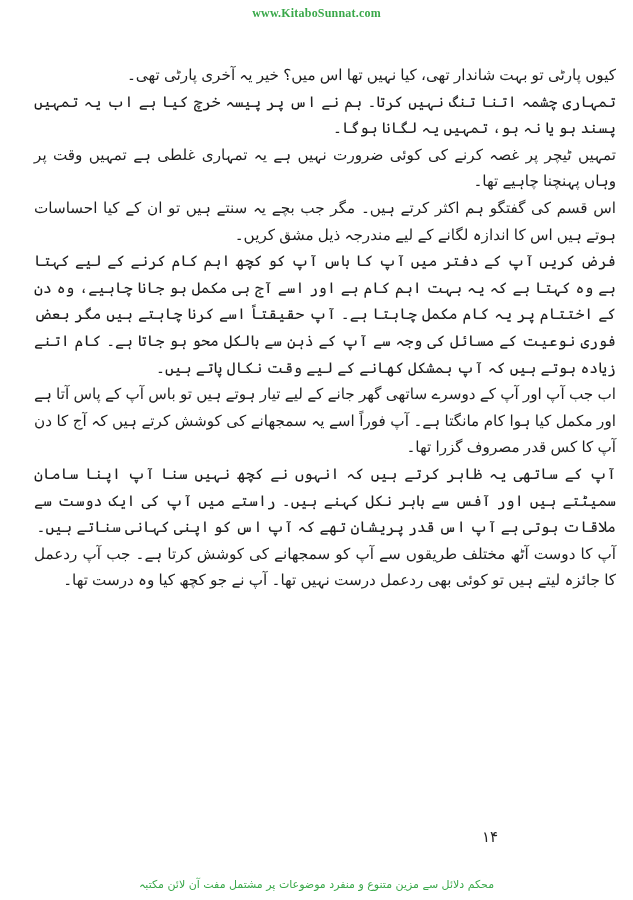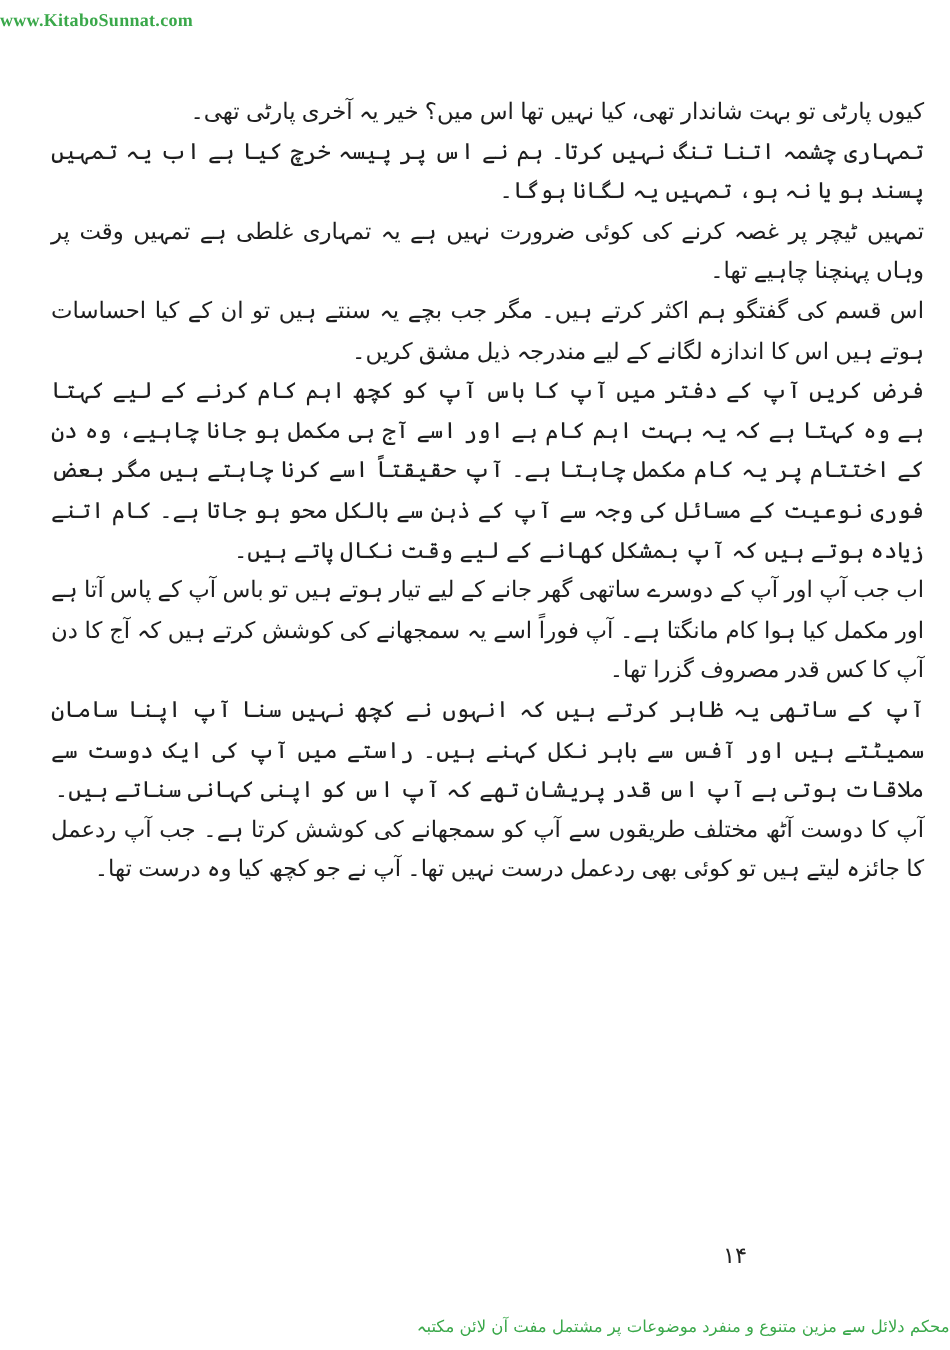--- a/index.html
+++ b/index.html
@@ -1,21 +1,21 @@
 <!DOCTYPE html>
 <html><head>
 <meta charset="utf-8">
 <style>
   html, body { margin: 0; padding: 0; background: #ffffff; }
   body { width: 633px; height: 900px; position: relative; overflow: hidden; font-family: "DejaVu Sans", sans-serif; }
-  .site-url { position: absolute; top: 6px; left: 0; width: 633px; text-align: left; font-family: "Liberation Serif", serif; font-weight: bold; font-size: 12px; color: #3aa84a; letter-spacing: 0.2px; }
+  .site-url { position: absolute; top: 6px; left: 0; width: 633px; text-align: center; font-family: "Liberation Serif", serif; font-weight: bold; font-size: 12px; color: #3aa84a; letter-spacing: 0.2px; }
   .page { position: absolute; top: 62px; left: 34px; width: 582px; direction: rtl; }
   .para { font-family: Liberation Sans, sans-serif; font-size: 15.2px; line-height: 26.6px; color: #1e1e1e; text-align: justify; text-align-last: right; margin: 0; padding: 0; }
   .page-number { position: absolute; top: 828px; left: 482px; font-family: "DejaVu Sans", sans-serif; font-size: 15px; color: #222; direction: rtl; }
-  .footer { position: absolute; top: 878px; left: 0; width: 633px; text-align: right; direction: rtl; font-family: "DejaVu Sans", sans-serif; font-size: 11px; color: #3aa84a; }
+  .footer { position: absolute; top: 878px; left: 0; width: 633px; text-align: center; direction: rtl; font-family: "DejaVu Sans", sans-serif; font-size: 11px; color: #3aa84a; }
 </style>
 </head>
 <body>
 
 <div class="site-url">www.KitaboSunnat.com</div>
 
 <div class="page">
   <p class="para">کیوں پارٹی تو بہت شاندار تھی، کیا نہیں تھا اس میں؟ خیر یہ آخری پارٹی تھی۔</p>
   <p class="para">تمہاری چشمہ اتنا تنگ نہیں کرتا۔ ہم نے اس پر پیسہ خرچ کیا ہے اب یہ تمہیں پسند ہو یا نہ ہو، تمہیں یہ لگانا ہوگا۔</p>
   <p class="para">تمہیں ٹیچر پر غصہ کرنے کی کوئی ضرورت نہیں ہے یہ تمہاری غلطی ہے تمہیں وقت پر وہاں پہنچنا چاہیے تھا۔</p>

